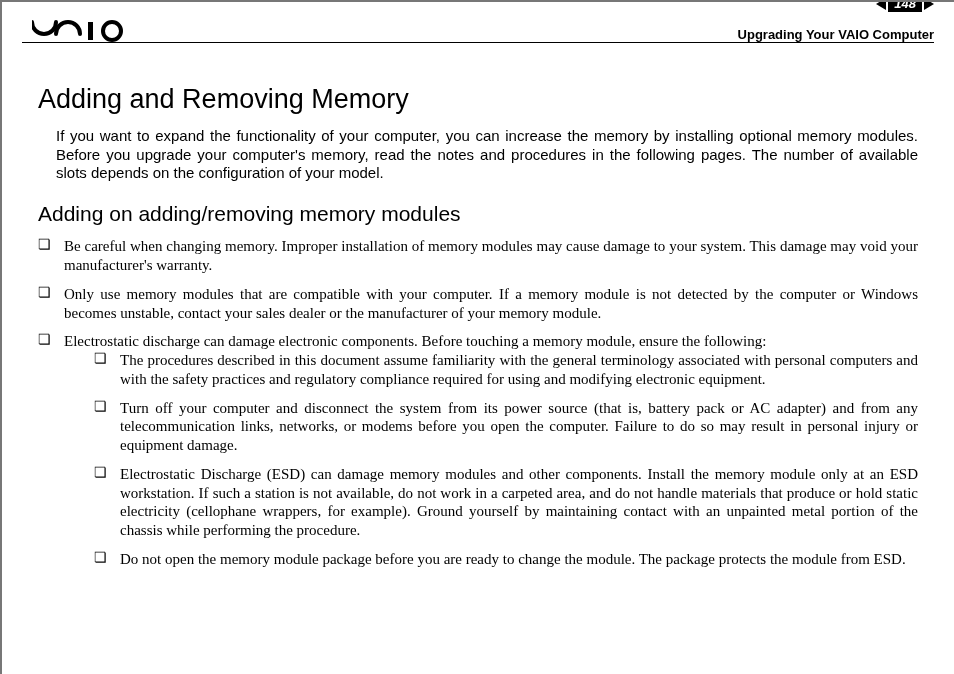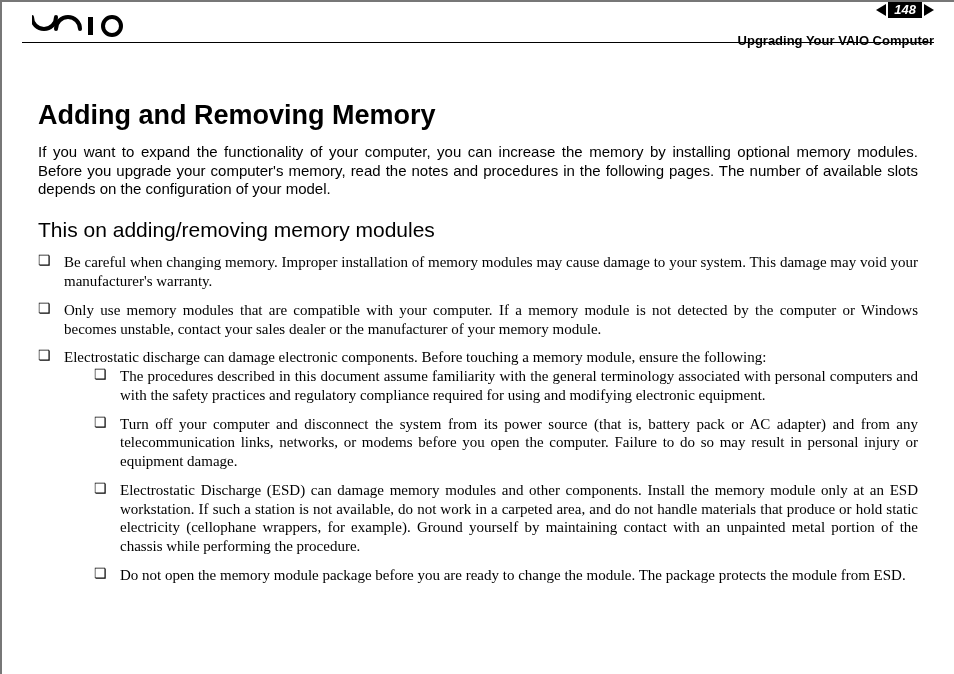--- a/index.html
+++ b/index.html
@@ -17,21 +17,21 @@
     border: 1px solid #777;
   }
   *, *::before, *::after { box-sizing: inherit; }
 
   
   .header {
     position: relative;
     height: 40px;
     padding: 6px 20px 0 30px;
     display: flex;
-    align-items: center;
+    align-items: flex-end;
     justify-content: space-between;
   }
   .logo-block { display:flex; align-items:center; margin-top:2px; }
   .logo-block svg { display:block; }
   .header-right {
     display: flex;
     flex-direction: column;
     align-items: flex-end;
     font-weight: bold;
     font-size: 13px;
@@ -64,26 +64,26 @@
     margin: 0 20px 0 20px;
     border: none;
     border-top: 1px solid #000;
   }
 
   
   .page-body {
     padding: 40px 36px 0 36px;
   }
   h1.heading {
-    font-weight: 700;
+    font-weight: 400;
     font-size: 27px;
-    margin: 16px 0 10px 0;
+    margin: 0 0 10px 0;
   }
   p.intro {
-    margin: 0 0 18px 0;
+    margin: 0 0 18px 18px;
     text-align: justify;
   }
   h2.subheading {
     font-weight: 400;
     font-size: 21px;
     margin: 0 0 10px 0;
   }
 
   ul.boxlist {
     list-style: none;
@@ -141,21 +141,21 @@
   </div>
 </div>
 <hr class="hr">
 
 <div class="page-body">
 
   <h1 class="heading">Adding and Removing Memory</h1>
 
   <p class="intro">If you want to expand the functionality of your computer, you can increase the memory by installing optional memory modules. Before you upgrade your computer's memory, read the notes and procedures in the following pages. The number of available slots depends on the configuration of your model.</p>
 
-  <h2 class="subheading">This on adding/removing memory modules</h2>
+  <h2 class="subheading">Adding on adding/removing memory modules</h2>
 
   <ul class="boxlist">
     <li>
       <span>Be careful when changing memory. Improper installation of memory modules may cause damage to your system. This damage may void your manufacturer's warranty.</span>
     </li>
     <li>
       <span>Only use memory modules that are compatible with your computer. If a memory module is not detected by the computer or Windows becomes unstable, contact your sales dealer or the manufacturer of your memory module.</span>
     </li>
     <li>
       <span>Electrostatic discharge can damage electronic components. Before touching a memory module, ensure the following:</span>

